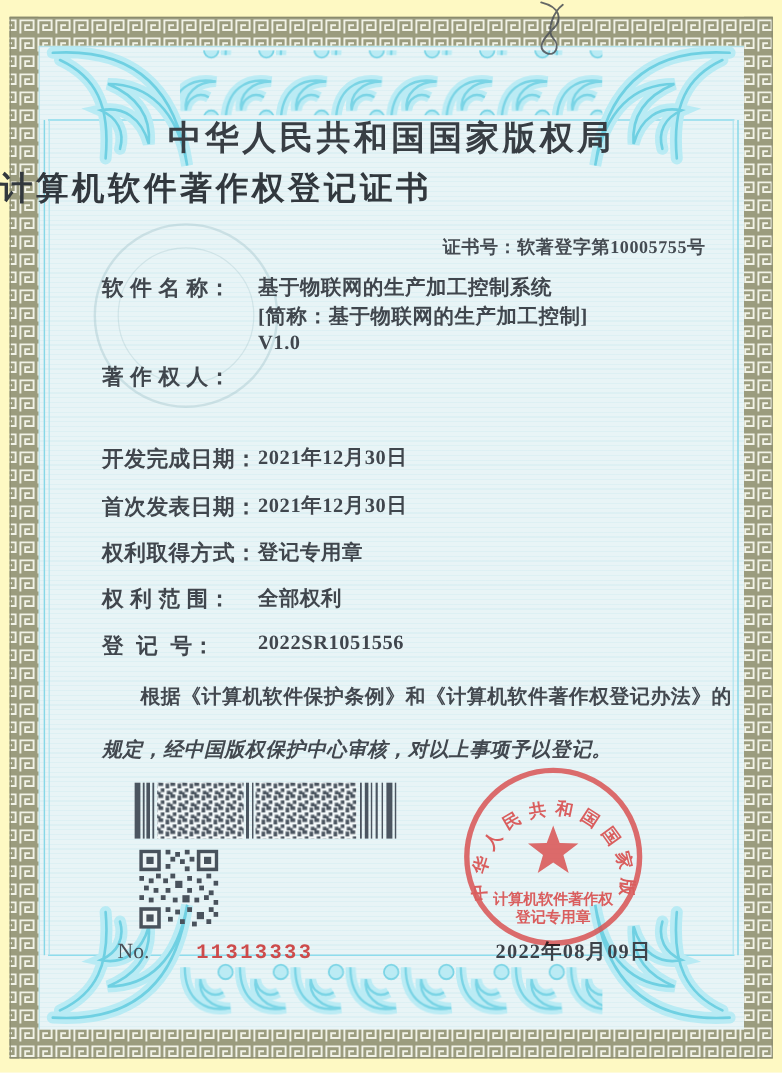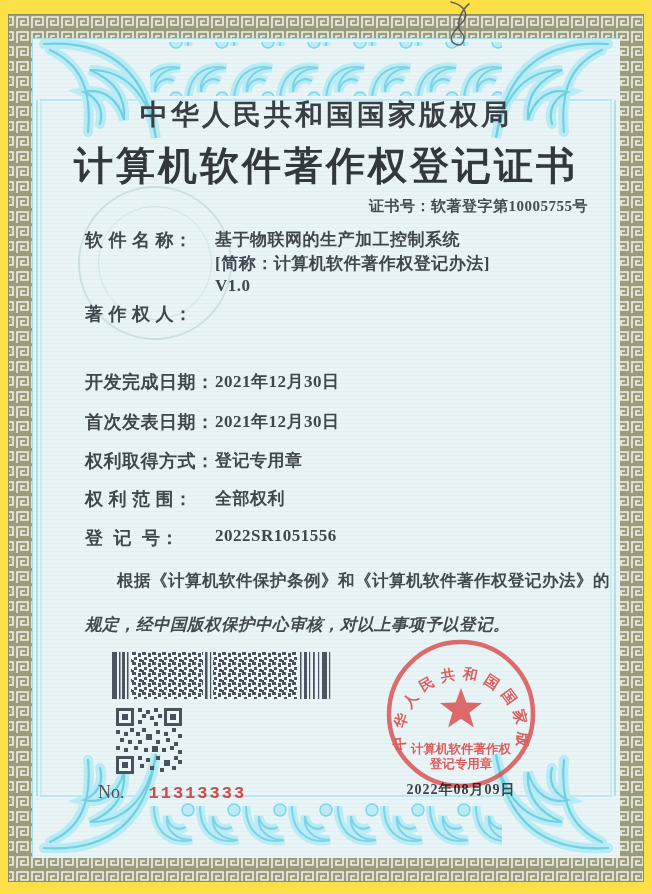--- a/index.html
+++ b/index.html
@@ -1,18 +1,18 @@
 <!DOCTYPE html>
 <html><head>
 <meta charset="utf-8">
 <style>
   html,body{margin:0;padding:0;background:#ffffff;}
   .page{
     position:relative;width:652px;height:894px;overflow:hidden;
-    background:#fde047;
+    background:#fef9c3;
     font-family:"Liberation Serif","DejaVu Serif",serif;
     color:#3c4349;
   }
   
   .panel{
     position:absolute;left:32px;top:38px;width:588px;height:822px;
     background:#e8f4f6;
     background-image:repeating-linear-gradient(180deg,
       rgba(126,205,220,0.10) 0px, rgba(126,205,220,0.10) 1px,
       rgba(255,255,255,0) 1px, rgba(255,255,255,0) 4px);
@@ -26,50 +26,50 @@
   }
   .watermark::after{
     content:"";position:absolute;left:18px;top:18px;right:18px;bottom:18px;
     border-radius:50%;border:1px solid rgba(150,185,195,0.28);
   }
   .authority{
     position:absolute;left:0;top:96px;width:652px;text-align:center;
     font-size:28px;font-weight:bold;letter-spacing:3px;color:#383e44;
   }
   .cert-title{
-    position:absolute;left:0;top:139px;width:652px;text-align:center;
-    font-size:39px;font-weight:bold;letter-spacing:3px;color:#32383e;
+    position:absolute;left:0;top:139px;width:652px;
+    font-size:27px;font-weight:bold;letter-spacing:3px;color:#32383e;
   }
   .certno-row{
     position:absolute;top:197px;right:64px;font-size:15px;font-weight:bold;color:#454b52;
     letter-spacing:0.5px;
   }
   .certno-row .lbl{}
   .field-label{
     position:absolute;left:85px;font-size:18px;font-weight:bold;color:#40464d;
     white-space:pre;letter-spacing:0.5px;
   }
   .field-value{
     position:absolute;left:215px;font-size:17px;font-weight:600;color:#40464d;
     letter-spacing:0.5px;white-space:pre;
   }
   .statement1{position:absolute;left:117px;top:570px;font-size:16.5px;font-weight:600;color:#42484f;letter-spacing:0.5px;}
   .statement2{position:absolute;left:85px;top:614px;font-size:16.5px;font-weight:600;color:#42484f;letter-spacing:0.5px;font-style:italic;}
   .barcode{position:absolute;left:112px;top:652px;z-index:4;}
   .qrcode{position:absolute;left:116px;top:708px;z-index:4;}
   .seal{position:absolute;left:383px;top:636px;z-index:6;opacity:0.92;mix-blend-mode:multiply;}
   .issue-date{
-    position:absolute;left:379px;top:781px;width:164px;text-align:center;
-    font-size:14px;font-weight:bold;color:#3d4249;letter-spacing:1px;z-index:5;
+    position:absolute;left:379px;top:781px;width:164px;text-align:right;
+    font-size:17px;font-weight:bold;color:#3d4249;letter-spacing:1px;z-index:5;
   }
   .serial{position:absolute;left:98px;top:782px;font-size:18px;z-index:5;}
   .serial .prefix{color:#4a5057;margin-right:24px;}
   .serial .num{
     color:#cd4b4b;font-family:"Liberation Mono","DejaVu Sans Mono",monospace;
-    font-size:17px;letter-spacing:2px;font-weight:bold;
+    font-size:17px;letter-spacing:2px;font-weight:bold;margin-left:15px;
   }
   .squiggle{position:absolute;left:433px;top:0;z-index:7;}
 </style>
 </head>
 <body>
 
 <div class="page">
 
   <div class="panel"></div>
 
@@ -135,21 +135,21 @@
     <div class="authority">中华人民共和国国家版权局</div>
 
     <div class="cert-title">计算机软件著作权登记证书</div>
 
     <div class="certno-row">
       <span class="lbl">证书号：</span><span>软著登字第10005755号</span>
     </div>
 
     <div class="field-label" style="top:228px">软 件 名 称：</div>
     <div class="field-value" style="top:228px">基于物联网的生产加工控制系统</div>
-    <div class="field-value" style="top:252px">[简称：计算机软件著作权登记办法]</div>
+    <div class="field-value" style="top:252px">[简称：基于物联网的生产加工控制]</div>
     <div class="field-value" style="top:276px">V1.0</div>
 
     <div class="field-label" style="top:302px">著 作 权 人：</div>
 
     <div class="field-label" style="top:370px">开发完成日期：</div>
     <div class="field-value" style="top:370px">2021年12月30日</div>
 
     <div class="field-label" style="top:410px">首次发表日期：</div>
     <div class="field-value" style="top:410px">2021年12月30日</div>
 

